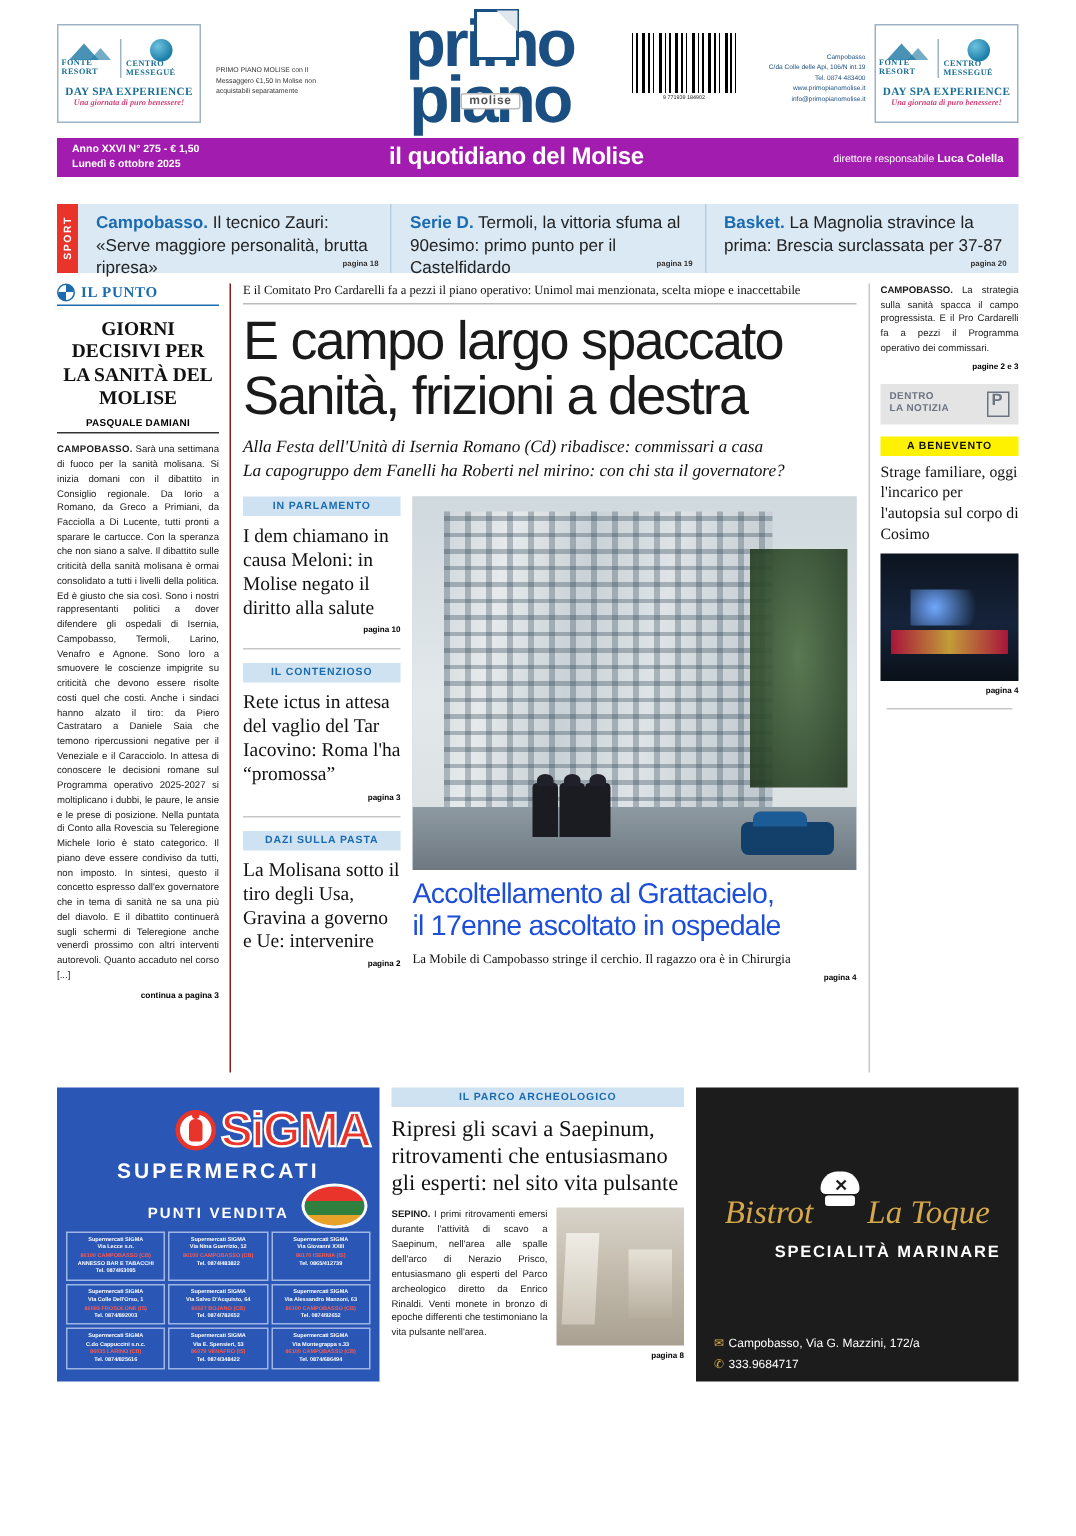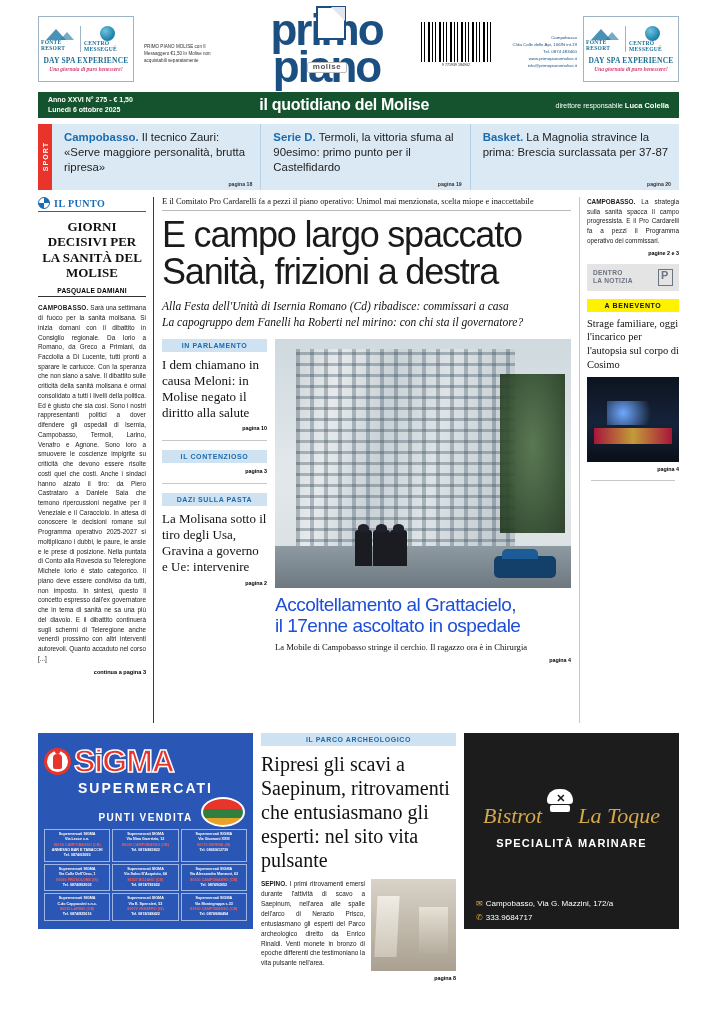--- a/index.html
+++ b/index.html
@@ -41,29 +41,29 @@
   .pg-fold { position:absolute; left:46px; top:-6px; width:30px; height:34px; background:#fff; border:2px solid #1b4f82;}
   .pg-fold:after{content:"";position:absolute;right:-1px;top:-1px;border-left:14px solid transparent;border-top:14px solid #dfe6ee;}
 
   .right-head { display:flex; align-items:flex-start; gap:6px; }
   .barcode { width:70px; height:40px; margin-top:6px;
     background: repeating-linear-gradient(90deg, #000 0 1px, #fff 1px 3px, #000 3px 4px, #fff 4px 7px, #000 7px 9px, #fff 9px 11px); }
   .bc-num { font-size:3.6px; text-align:center; color:#222; margin-top:1px; }
   .addr { font-size:4.4px; text-align:right; color:#1b4f82; line-height:1.6; margin-top:18px; width:80px;}
 
   
-  .blue-strip { height:26px; background:#14532d; display:flex; align-items:center;
+  .blue-strip { height:26px; background:#a21caf; display:flex; align-items:center;
                 justify-content:space-between; padding:0 10px; color:#fff; margin-top:2px; }
   .issue { font-size:7px; line-height:1.45; font-weight:bold; }
   .tagline { font-size:16px; font-weight:bold; letter-spacing:-.3px; }
   .director { font-size:7px; }
   .director b { font-size:7.5px; }
 
   
-  .sport-band { display:flex; background:#dbe9f4; margin-top:6px; height:66px; position:relative; }
+  .sport-band { display:flex; background:#dbe9f4; margin-top:18px; height:46px; position:relative; }
   .sport-tab { width:14px; background:#e8342a; display:flex; align-items:center; justify-content:center; }
   .sport-tab span { writing-mode:vertical-rl; transform:rotate(180deg); color:#fff; font-size:7px;
                     font-weight:bold; letter-spacing:1px; }
   .sport-item { flex:1; padding:6px 10px 4px 12px; position:relative; }
   .sport-item + .sport-item { border-left:1px solid #b8cfe2; }
   .sport-item p { font-size:11.4px; line-height:1.32; color:#222; }
   .sport-item p b { color:#1b6bb0; }
   .pg-ref { position:absolute; right:8px; bottom:3px; font-size:5.2px; font-weight:bold; color:#333; }
 
   
@@ -139,59 +139,59 @@
   .r-photo:before{content:"";position:absolute;left:8%;bottom:22%;width:84%;height:16px;
      background:linear-gradient(90deg,#c2143c,#e0b33a,#c2143c);opacity:.85;}
   .r-photo:after{content:"";position:absolute;left:22%;top:28%;width:58%;height:24px;
      background:radial-gradient(circle at 30% 50%,#6fa8ff,rgba(0,30,80,0) 70%);}
   .r-pg { font-size:5.4px; font-weight:bold; text-align:right; margin-top:4px; }
   .r-div { border:0; border-top:1px solid #c7c7c7; margin:8px 4px 0 4px; }
 
   
   .bottom { display:flex; gap:8px; margin-top:10px; height:196px; }
   .sigma { width:215px; background:#2a56b5; position:relative; padding:8px 6px 6px; }
-  .sigma-logo { display:flex; align-items:center; justify-content:flex-start; gap:3px; margin-top:4px;}
+  .sigma-logo { display:flex; align-items:center; justify-content:flex-end; gap:3px; margin-top:4px;}
   .sig-circ { width:27px;height:27px;border-radius:50%;background:#fff;border:3px solid #e8342a;
               display:flex;align-items:center;justify-content:center;}
   .sig-man { width:9px;height:15px;background:#e8342a;border-radius:4px 4px 2px 2px; position:relative;}
   .sig-man:before{content:"";position:absolute;left:2px;top:-5px;width:5px;height:5px;border-radius:50%;background:#e8342a;}
   .sigma-word { font-size:32px; font-weight:bold; color:#e8342a; letter-spacing:-1px;
                 -webkit-text-stroke:1.5px #fff; line-height:1; }
   .sigma-sub { text-align:center; color:#fff; font-size:14px; font-weight:bold; letter-spacing:2px; margin-top:3px;}
   .sigma-pv { text-align:center; color:#fff; font-size:10px; font-weight:bold; letter-spacing:1.4px; margin-top:16px;}
   .sigma-seal { position:absolute; right:8px; top:64px; width:44px; height:30px; border-radius:50%;
                 background:linear-gradient(#e8342a 0 38%, #2f7f3f 38% 72%, #e8a22a 72% 100%);
                 border:2px solid #fff; }
   .pv-grid { display:grid; grid-template-columns:1fr 1fr 1fr; gap:2px; margin-top:6px; }
   .pv-cell { border:1px solid #9fb6e5; padding:2px 1px; text-align:center; line-height:1.45; }
   .pv-cell div { font-size:3.7px; font-weight:bold; color:#fff; }
   .pv-cell div.red { color:#ff5a4e; }
 
   .arch { flex:1; }
-  .arch-hd { font-family:"Liberation Serif", serif; font-size:20px; line-height:1.2; margin-top:6px; color:#111;}
+  .arch-hd { font-family:"Liberation Serif", serif; font-size:15px; line-height:1.2; margin-top:6px; color:#111;}
   .arch-body-wrap { display:flex; gap:6px; margin-top:7px; }
   .arch-body { font-size:6.4px; line-height:1.55; text-align:justify; width:104px; color:#1a1a1a;}
   .arch-photo { flex:1; height:92px; position:relative; overflow:hidden;
     background:linear-gradient(#d8d3c9,#bfb7a8 55%,#a9a091); }
   .arch-photo:before{content:"";position:absolute;left:6%;top:18%;width:26%;height:66%;
     background:linear-gradient(#efece5,#cdc6b8);transform:skewX(-3deg);}
   .arch-photo:after{content:"";position:absolute;right:10%;top:30%;width:34%;height:50%;
     background:linear-gradient(#e6e1d6,#b6ad9d);}
   .arch-pg { font-size:5.4px; font-weight:bold; text-align:right; margin-top:4px; }
 
   .bistrot { width:215px; background:#1c1c1c; color:#fff; padding:14px 12px; position:relative; }
   .bistrot-logo { text-align:center; margin-top:28px; }
   .bist-row { display:flex; align-items:center; justify-content:center; gap:3px; }
   .bist-scr { font-family:Liberation Serif, serif; font-style:italic; font-size:22px; color:#d4a84b;margin-top:28px; }
   .toque { width:30px; height:26px; position:relative; }
   .toque-top { position:absolute; top:0; left:2px; width:26px; height:15px; background:#fff;
                border-radius:13px 13px 4px 4px; }
   .toque-base { position:absolute; bottom:3px; left:5px; width:20px; height:7px; background:#fff; border-radius:2px;}
   .toque-x { position:absolute; top:3px; left:11px; font-size:11px; color:#1c1c1c; font-weight:bold; }
-  .bist-spec { text-align:center; font-size:11px; font-weight:bold; letter-spacing:1.2px; margin-top:8px; color:#fff;}
+  .bist-spec { text-align:right; font-size:11px; font-weight:bold; letter-spacing:1.2px; margin-top:8px; color:#fff;}
   .bist-contact { margin-top:48px; font-size:8px; line-height:1.8; color:#fff; }
   .bist-contact span.ic { color:#d4a84b; margin-right:3px; }
 </style>
 </head>
 <body>
 
 <div class="page">
 
   <div class="masthead">
 
@@ -316,20 +316,21 @@
 
         <div class="ctr-col-a">
           <div>
             <div class="kicker">IN PARLAMENTO</div>
             <div class="sub-hd">I dem chiamano in causa Meloni: in Molise negato il diritto alla salute</div>
             <div class="pg-ref2">pagina 10</div>
           </div>
           <hr class="hr-thin">
           <div style="margin-top:9px">
             <div class="kicker">IL CONTENZIOSO</div>
+            <div class="sub-hd">Rete ictus in attesa del vaglio del Tar Iacovino: Roma l'ha “promossa”</div>
             <div class="pg-ref2">pagina 3</div>
           </div>
           <hr class="hr-thin">
           <div style="margin-top:9px">
             <div class="kicker">DAZI SULLA PASTA</div>
             <div class="sub-hd">La Molisana sotto il tiro degli Usa, Gravina a governo e Ue: intervenire</div>
             <div class="pg-ref2">pagina 2</div>
           </div>
         </div>
 

